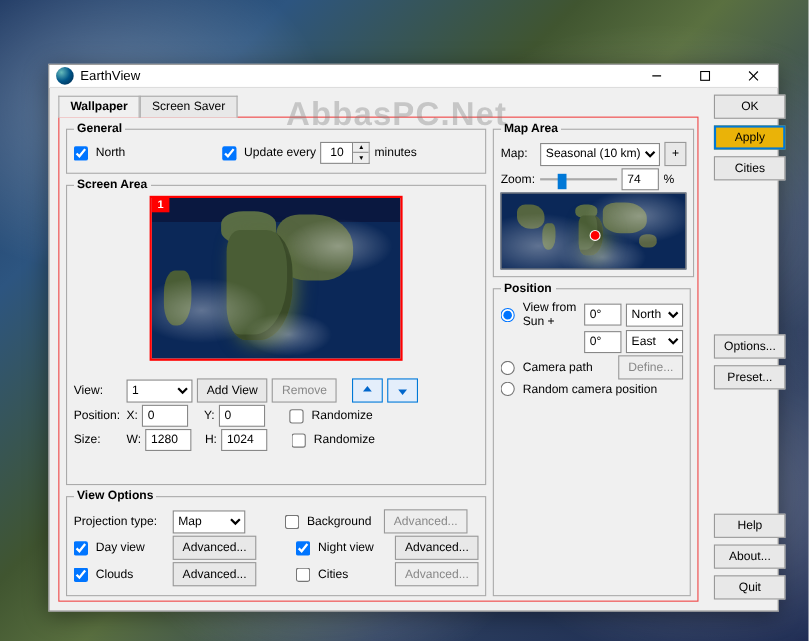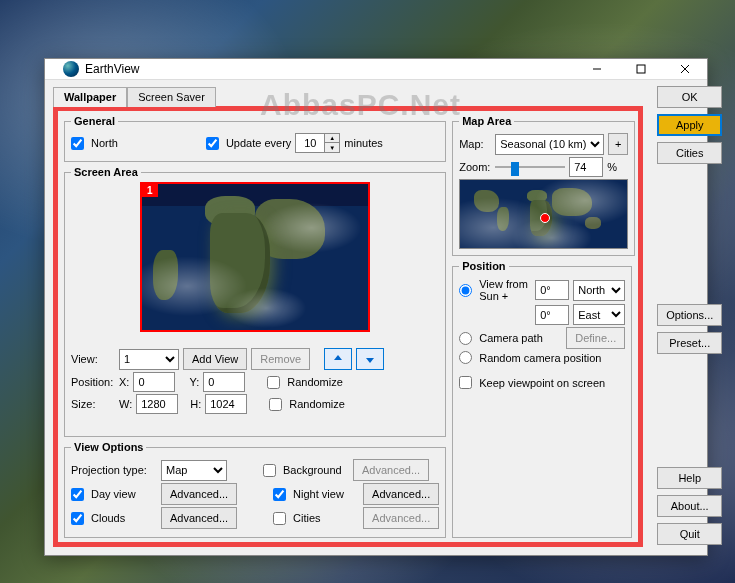--- a/index.html
+++ b/index.html
@@ -17,40 +17,40 @@
               radial-gradient(ellipse 220px 160px at 650px 450px, #fff, transparent);
 }
 .window {
   position: absolute; left: 44px; top: 58px; width: 664px; height: 498px;
   background: #f0f0f0; border: 1px solid #888;
   box-shadow: 0 4px 20px rgba(0,0,0,0.4);
   display: flex; flex-direction: column;
 }
 .titlebar {
   height: 21px; background: #fff; display: flex; align-items: center;
-  padding-left: 18px; border-bottom: 1px solid #ddd;
+  padding-left: 6px; border-bottom: 1px solid #ddd;
 }
 .title-icon { width:16px; height:16px; border-radius:50%; margin-right:6px;
   background: radial-gradient(circle at 30% 30%, #6bb, #058, #024);
 }
 .title-text { flex:1; font-size:12px; }
 .title-btns { display:flex; }
 .tbtn { width:44px; height:28px; display:flex; align-items:center; justify-content:center; font-family:Arial; }
 .tbtn svg { width:10px; height:10px; }
 
 .client { flex:1; display:flex; padding: 6px 8px 8px 8px; gap:14px; }
 .left { flex:1; display:flex; flex-direction:column; }
 .right { width:72px; display:flex; flex-direction:column; gap:4px; }
 
 .tabs-row { display:flex; height:20px; }
 .tab { padding:3px 10px; border:1px solid #aaa; background:#f0f0f0; border-bottom:none;
   position:relative; top:1px; cursor:default; }
 .tab.active { background:#f0f0f0; font-weight:bold; z-index:2; }
 .tab:not(.active){ background:#e8e8e8; }
-.tab-panel { flex:1; border:5px solid #ef4444; background:#f0f0f0; padding:4px 6px;
+.tab-panel { flex:1; border:1px solid #ef4444; background:#f0f0f0; padding:4px 6px;
   display:flex; gap:6px; }
 .col-main { flex:1; display:flex; flex-direction:column; gap:4px; }
 .col-map { width:180px; display:flex; flex-direction:column; gap:4px; }
 
 fieldset { border:1px solid #aaa; padding:4px 6px 6px 6px; }
 legend { font-weight:bold; padding:0 3px; font-size:11px; }
 
 .row { display:flex; align-items:center; gap:4px; margin:2px 0; }
 label { font-size:11px; }
 input[type="checkbox"], input[type="radio"] { margin:0 3px 0 0; }
@@ -295,24 +295,20 @@
             <div class="row">
               <input type="radio" name="vp" style="">
               <label style="flex:1">Camera path</label>
               <button class="btn disabled">Define...</button>
             </div>
             <div class="row">
               <input type="radio" name="vp" style="">
               <label>Random camera position</label>
             </div>
             <div style="height:8px"></div>
-            <div class="row">
-              <input type="checkbox" style="">
-              <label>Keep viewpoint on screen</label>
-            </div>
           </fieldset>
         </div>
       </div>
     </div>
 
     <div class="right">
       <button class="btn full">OK</button>
       <button class="btn full highlight">Apply</button>
       <button class="btn full">Cities</button>
       <div style="height:130px"></div>

